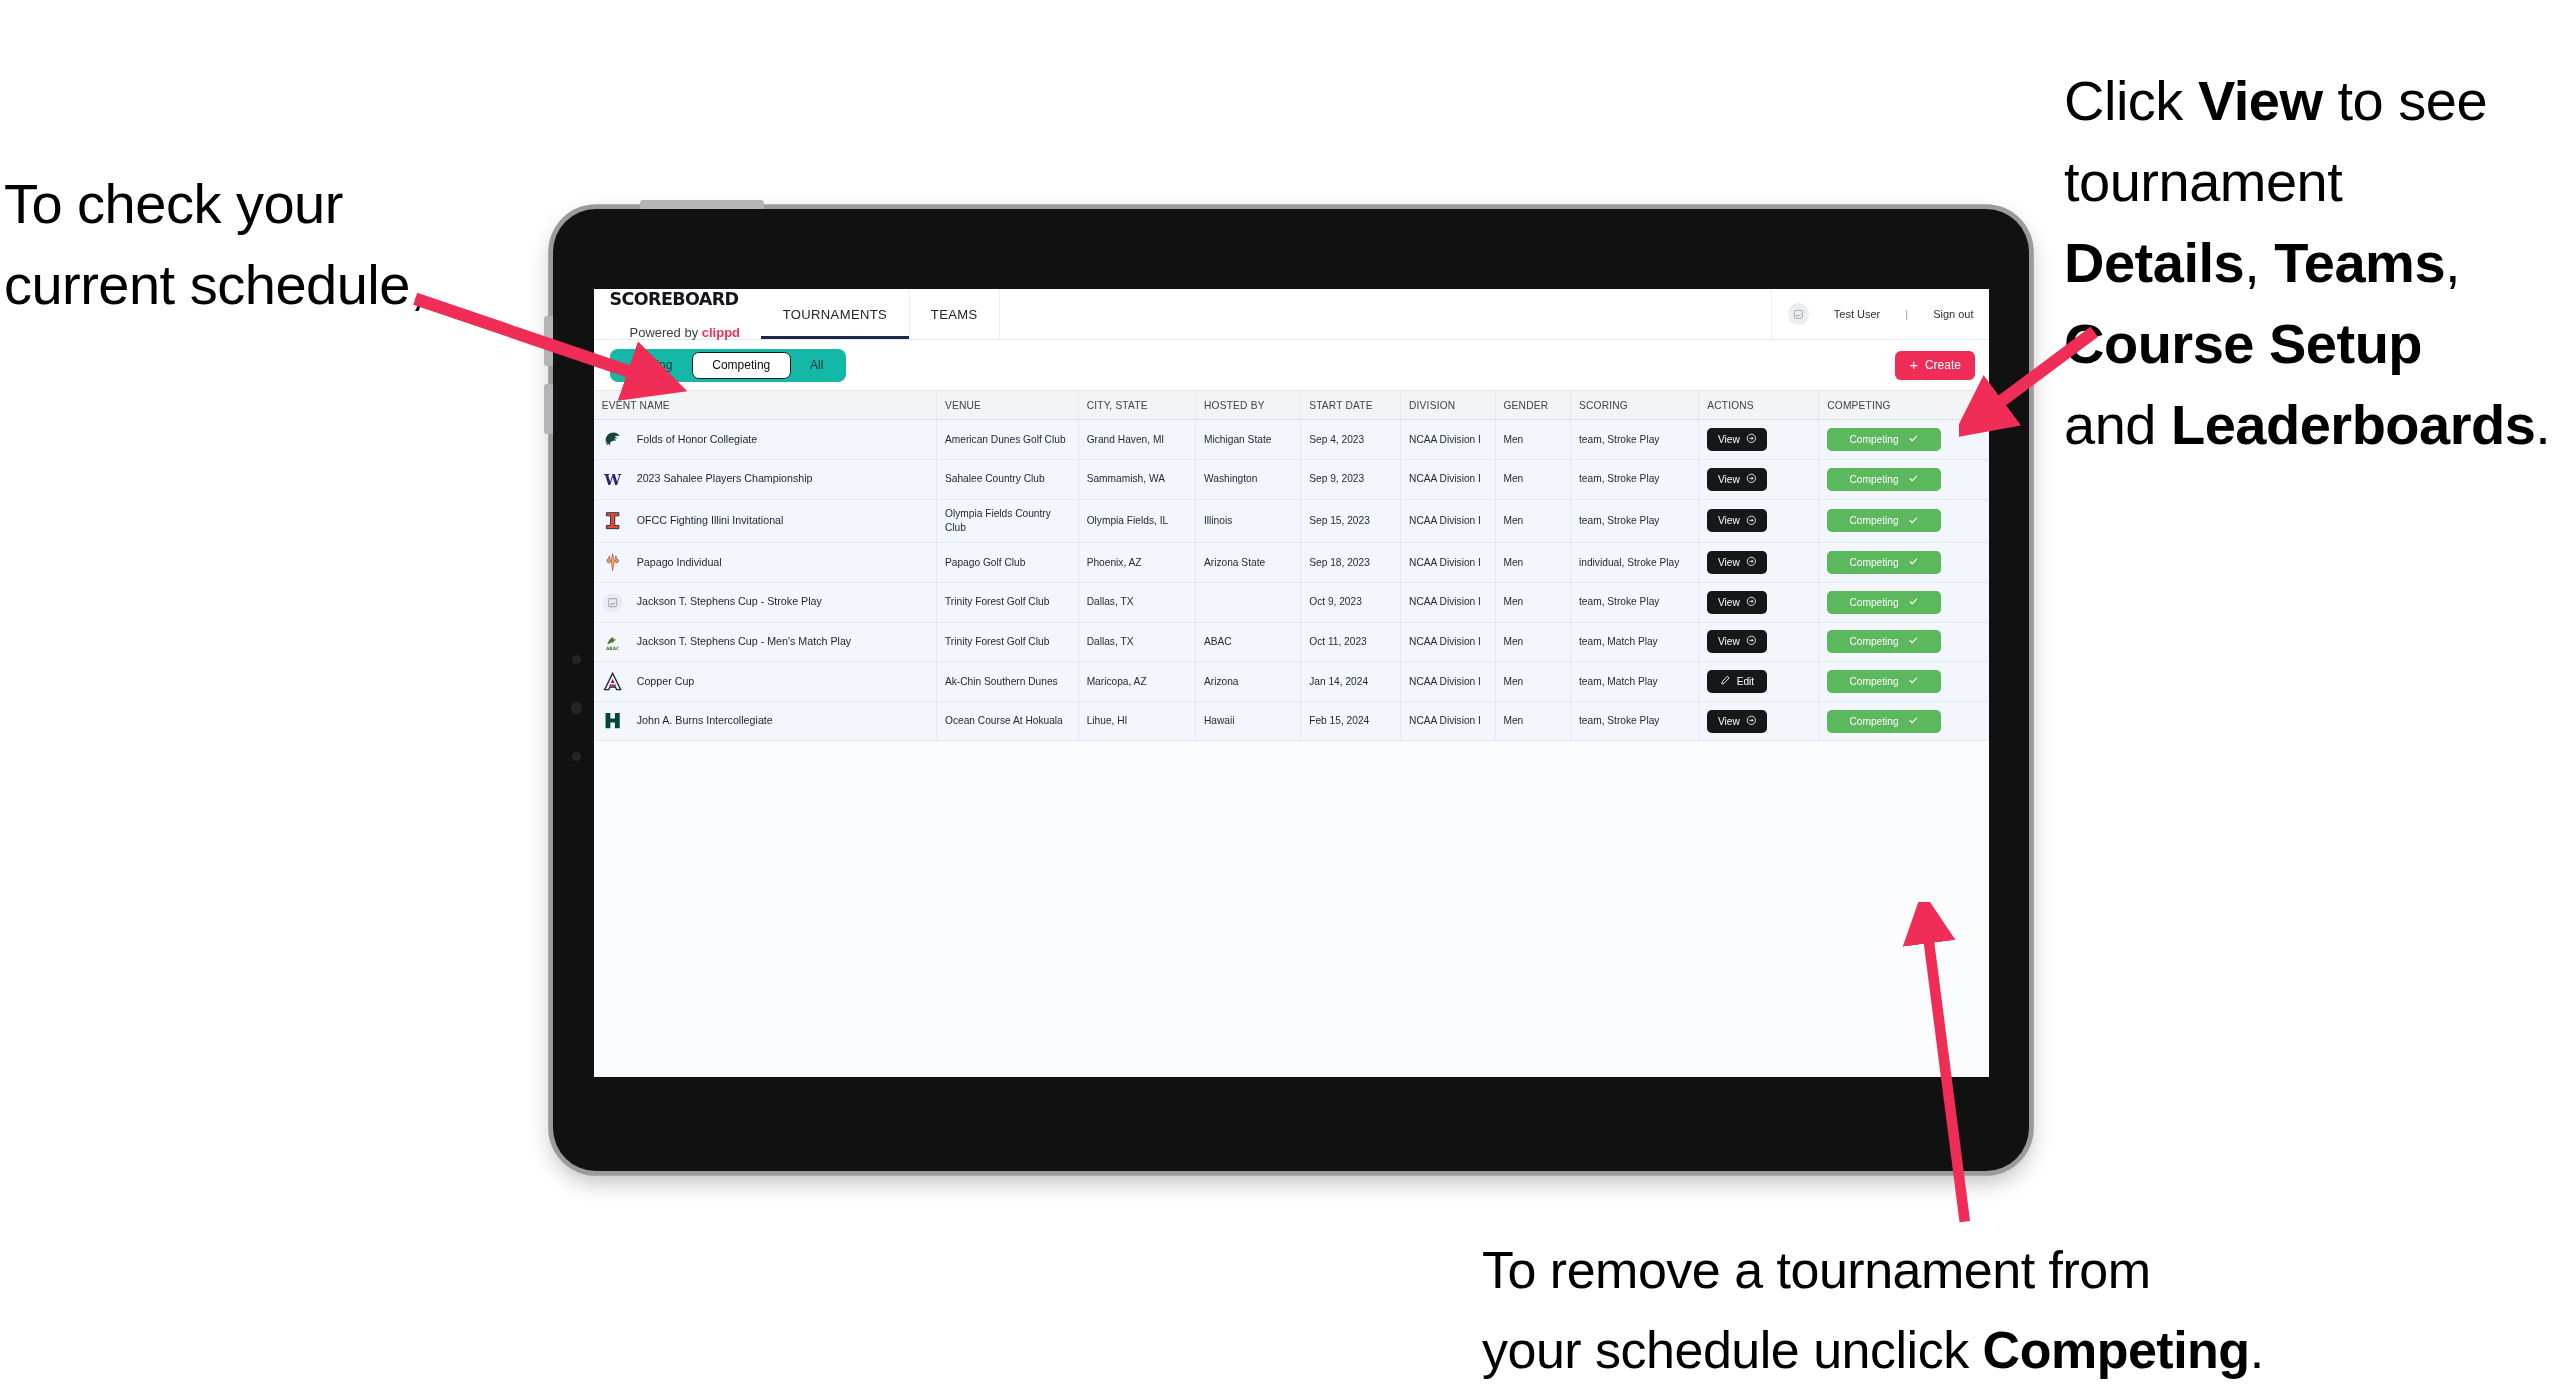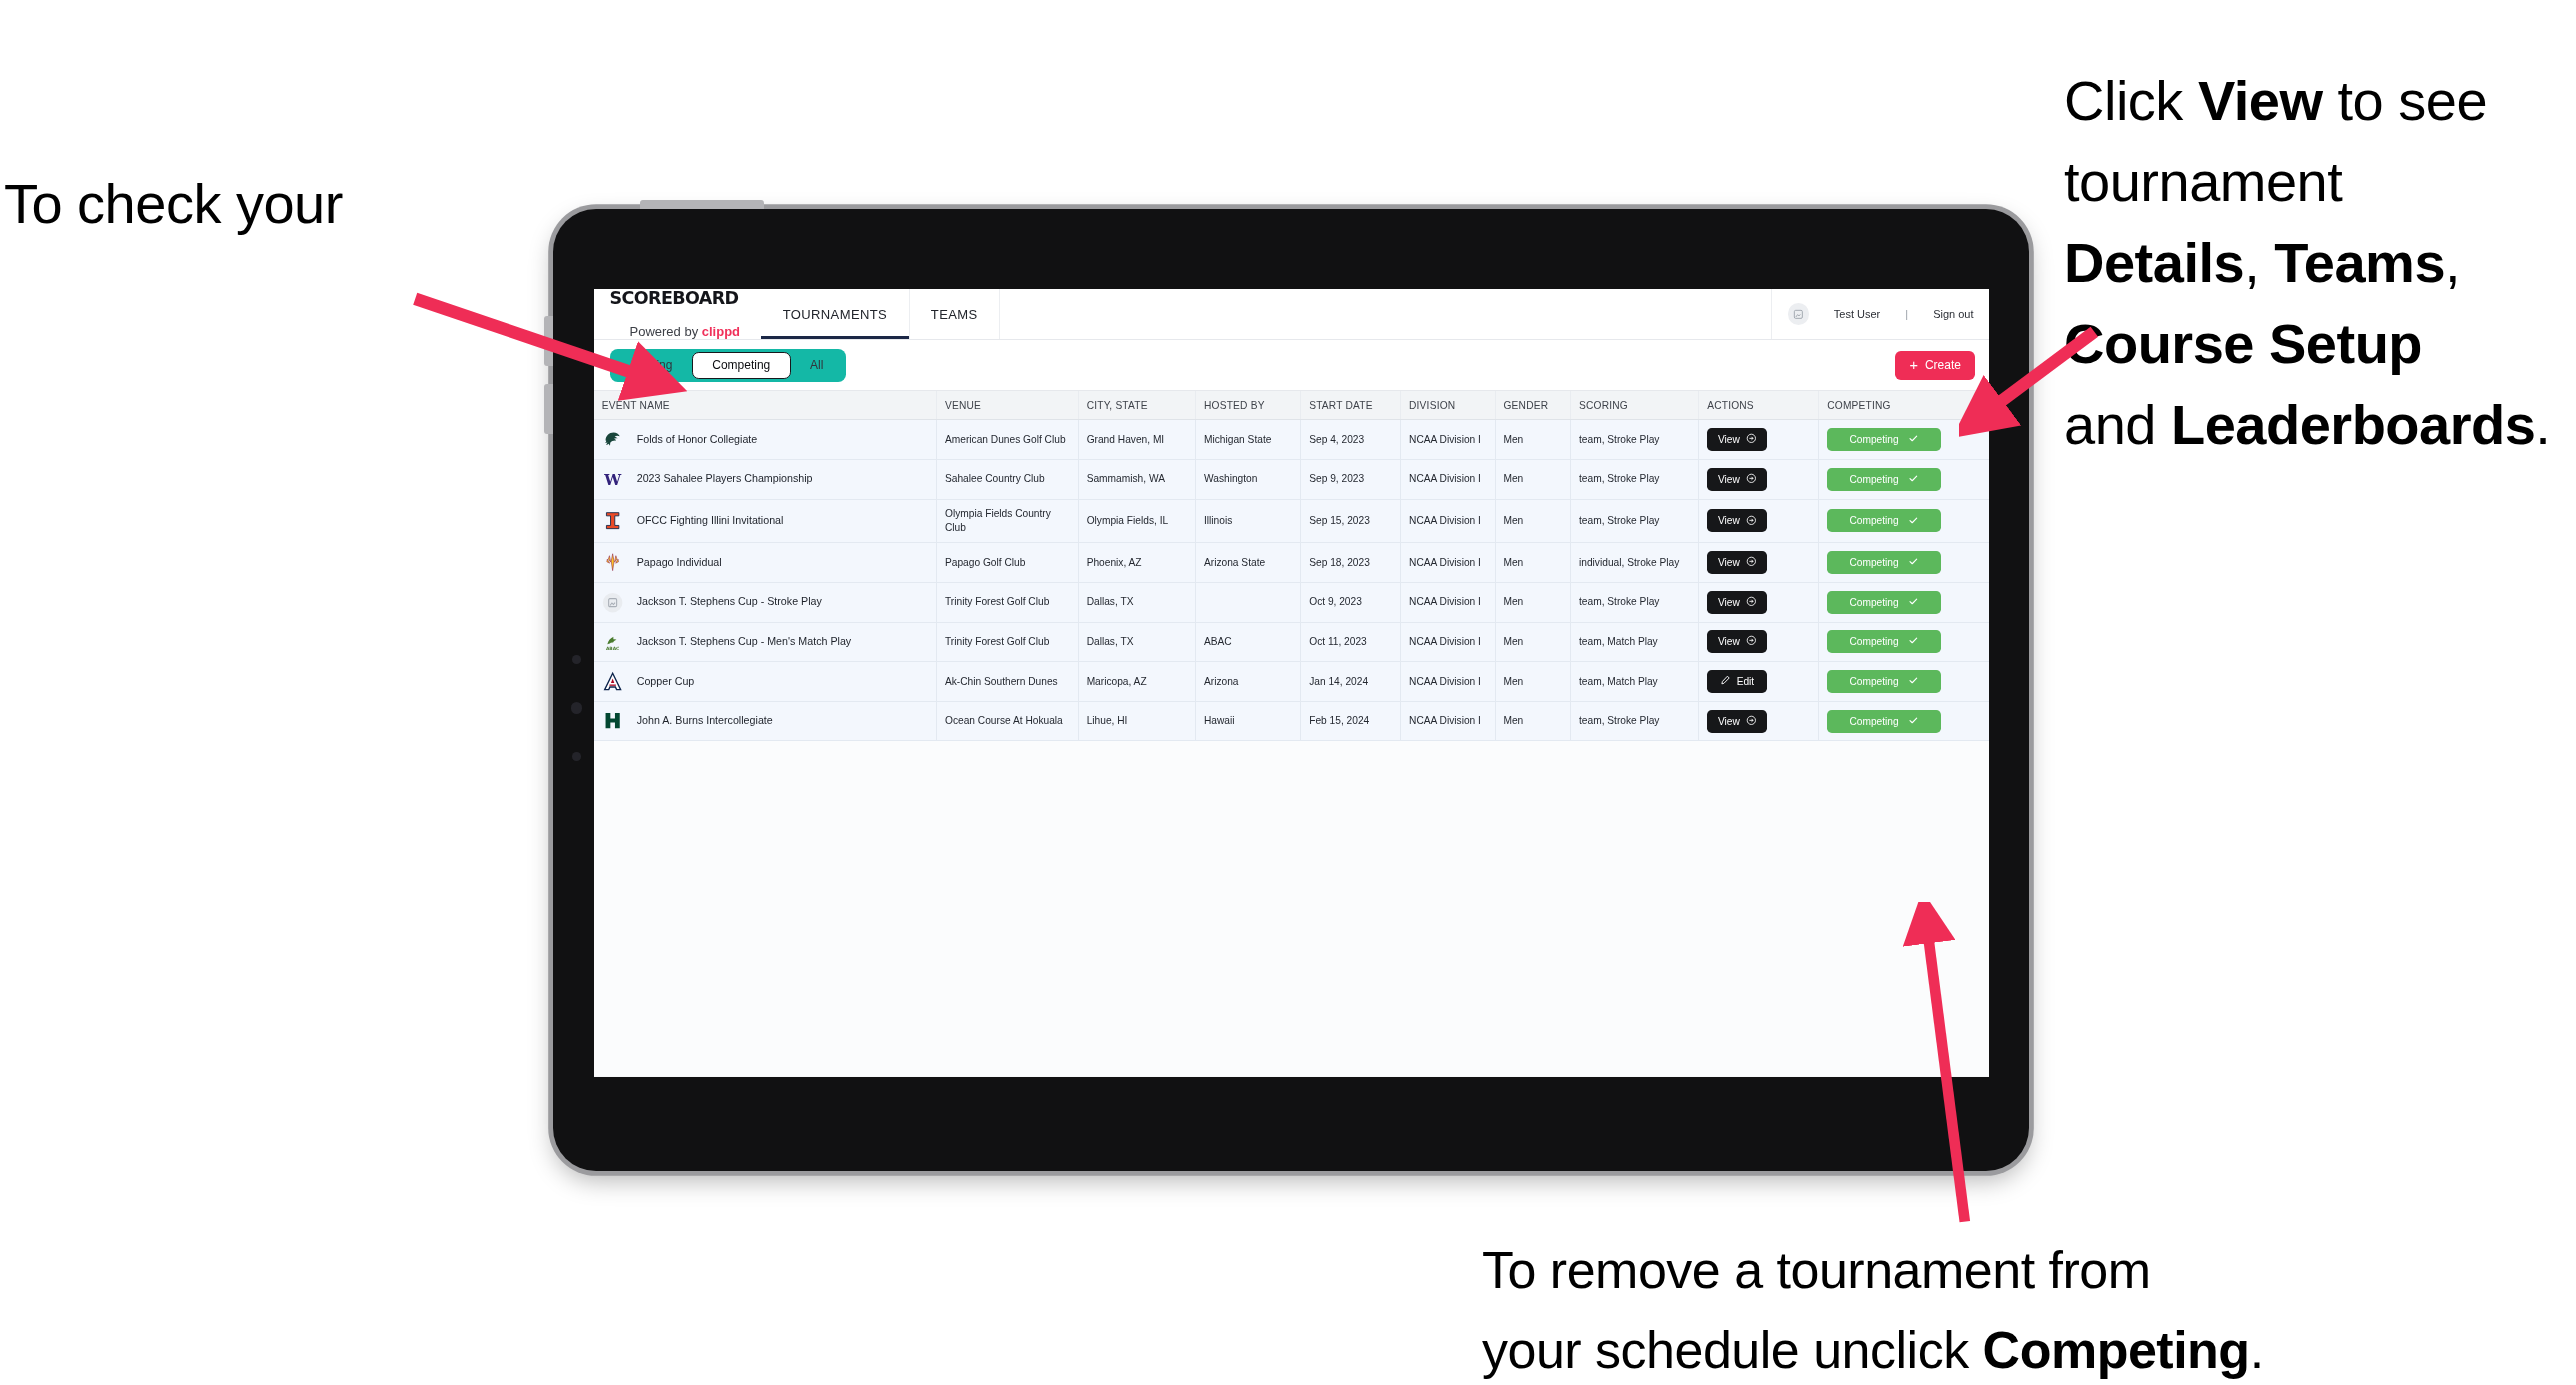--- a/index.html
+++ b/index.html
@@ -58,21 +58,21 @@
   }
 
   
   #appbar {
     height: 51px; background: #ffffff;
     display: flex; align-items: stretch;
     border-bottom: 1px solid #e6e8ec;
     position: relative;
   }
   #brand {
-    display: flex; flex-direction: column; justify-content: flex-start;
+    display: flex; flex-direction: column; justify-content: center;
     padding: 0 21.3px 0 15.5px; min-width: 155px;
   }
   #brand-title {
     font-family: "DejaVu Sans", sans-serif;
     font-weight: 700; font-size: 17.5px; letter-spacing: -0.6px;
     color: #14151a; line-height: 18.4px;
   }
   #brand-sub { font-size: 13px; color: #3c3f46; line-height: 11.6px; margin-top:19px;padding-left:20px; }
   #brand-sub .clippd { color: #f0315b; font-weight: 700; }
 
@@ -180,20 +180,21 @@
   col.w-actions  { width: 89px; }
   col.w-competing{ width: 126px; }
 </style>
 </head>
 <body>
 
 <div id="stage">
 
   <div class="anno" id="anno-left">
     <div>To check your</div>
+    <div>current schedule,</div>
   </div>
 
   <div class="anno" id="anno-right">
     <div><span>Click </span><b>View</b><span> to see</span></div>
     <div>tournament</div>
     <div><b>Details</b><span>, </span><b>Teams</b><span>,</span></div>
     <div><b>Course Setup</b></div>
     <div><span>and </span><b>Leaderboards</b><span>.</span></div>
   </div>
 

